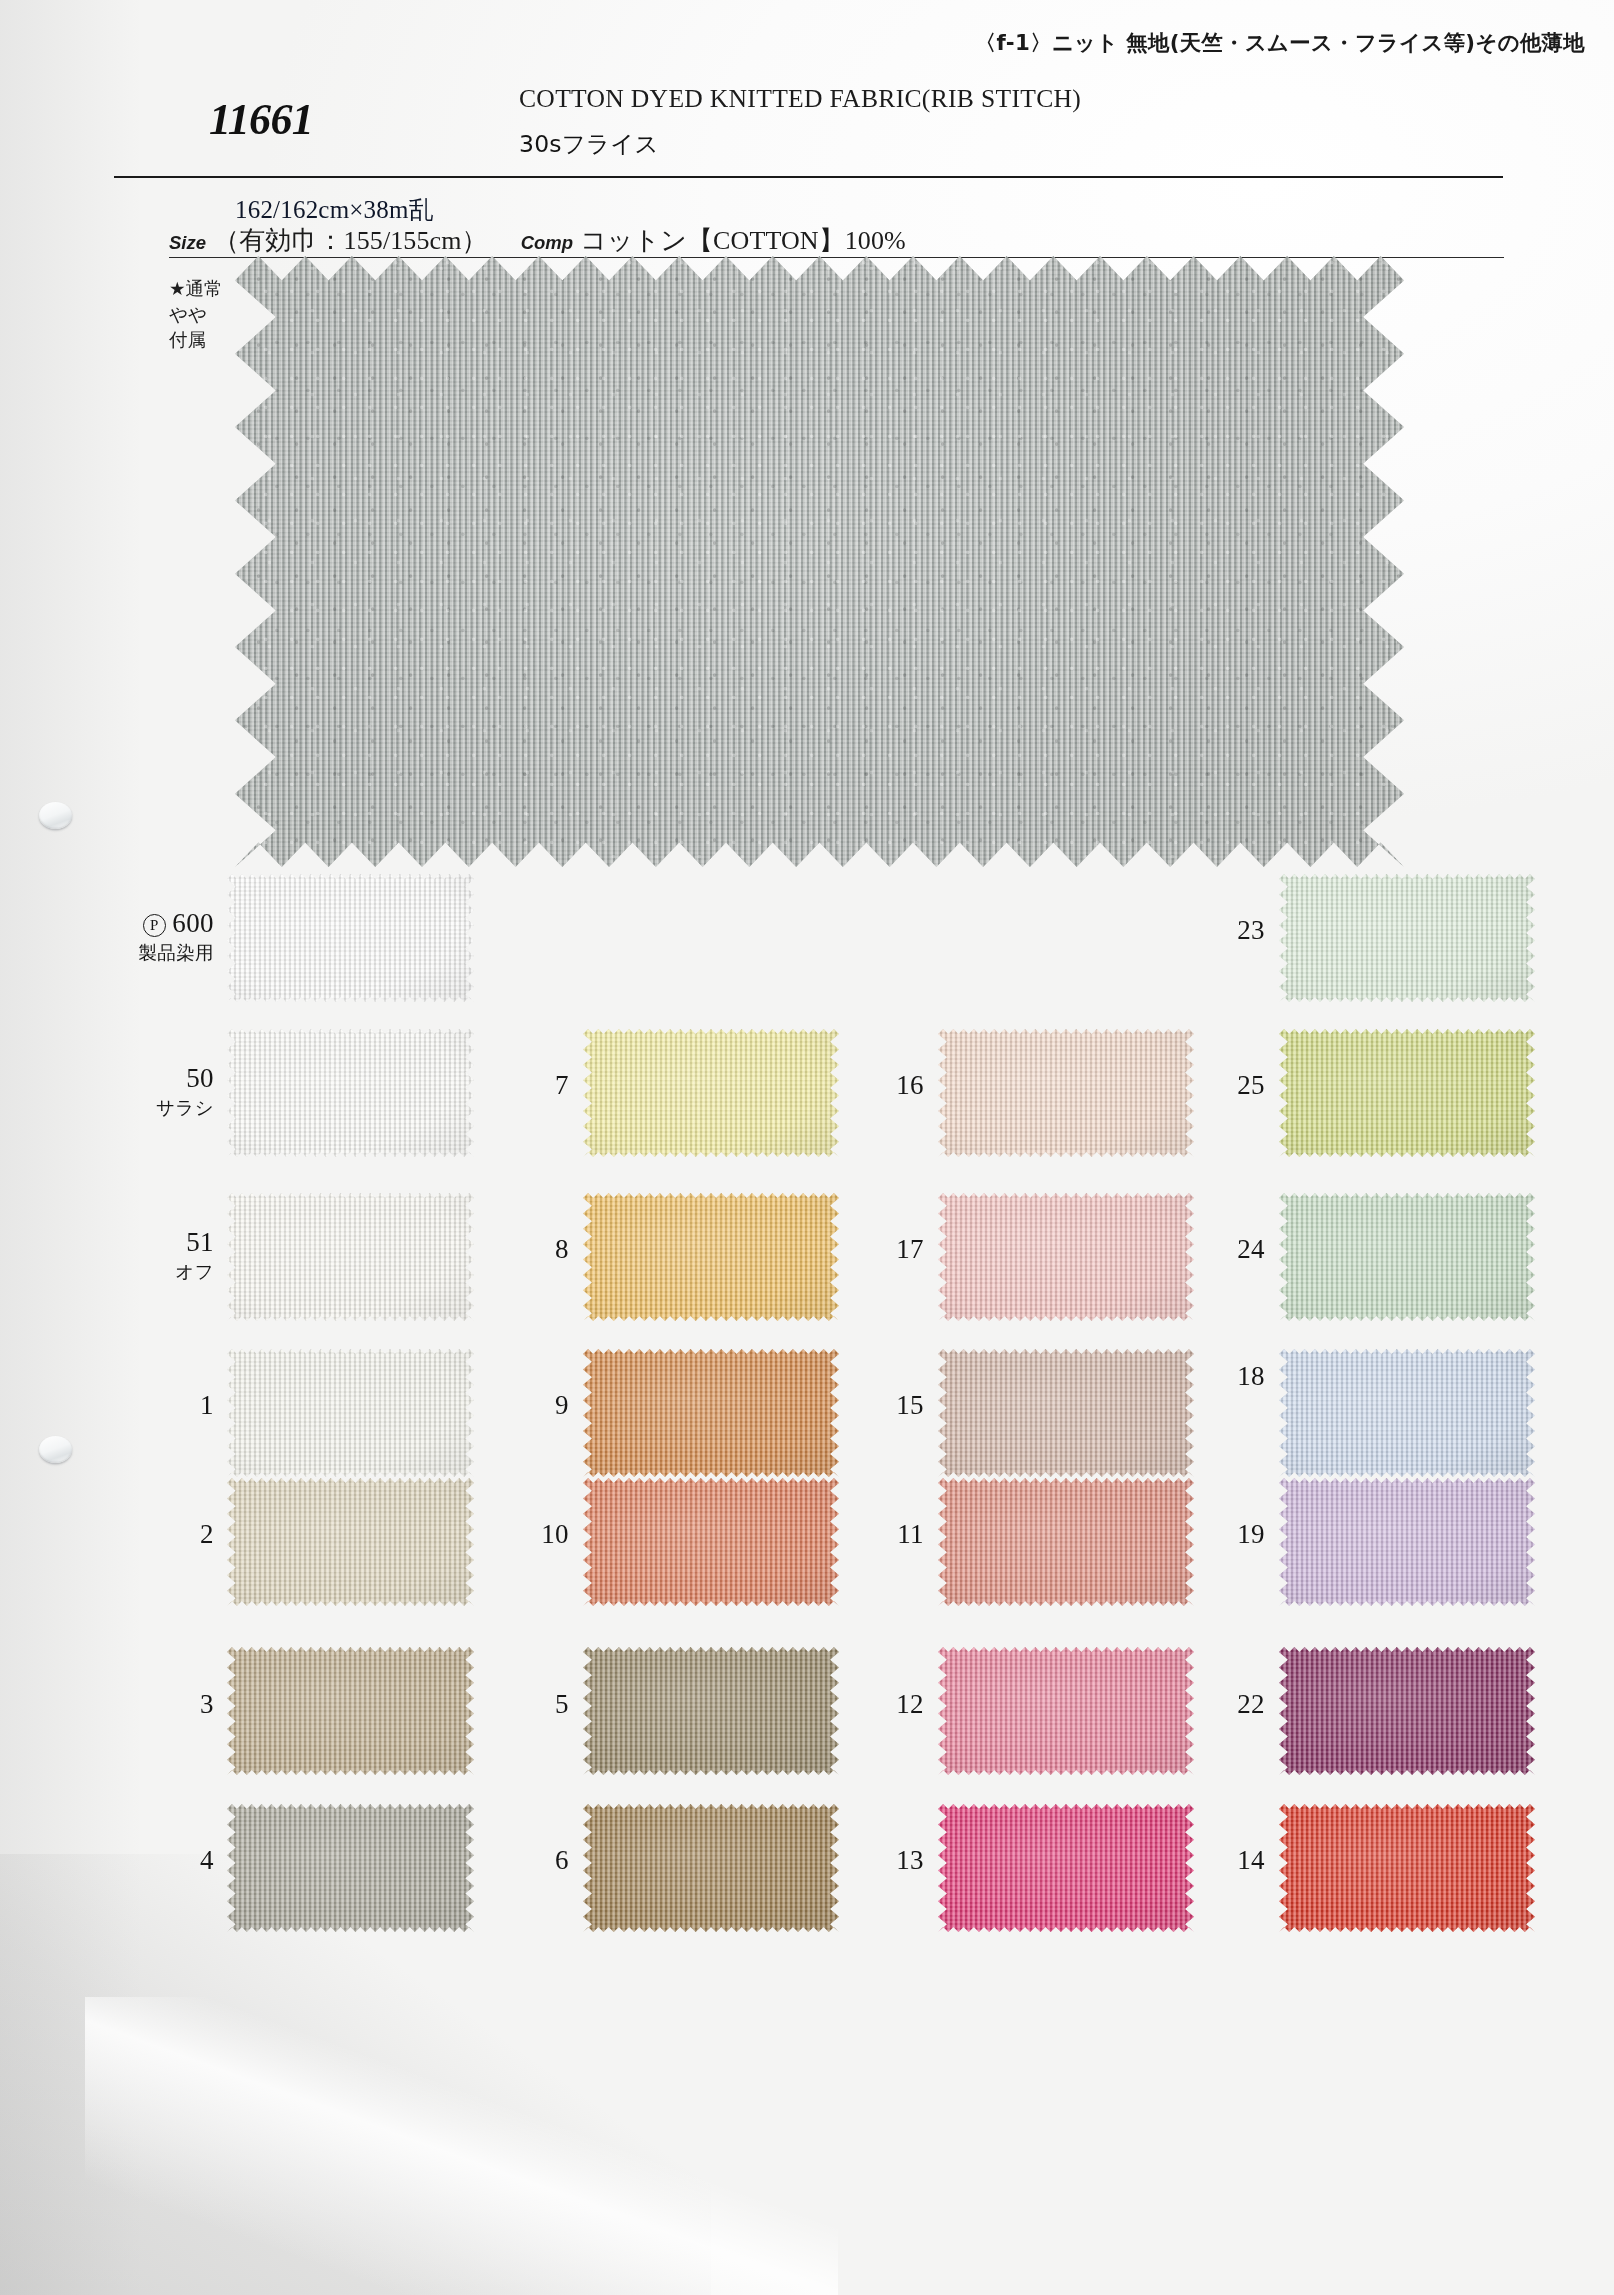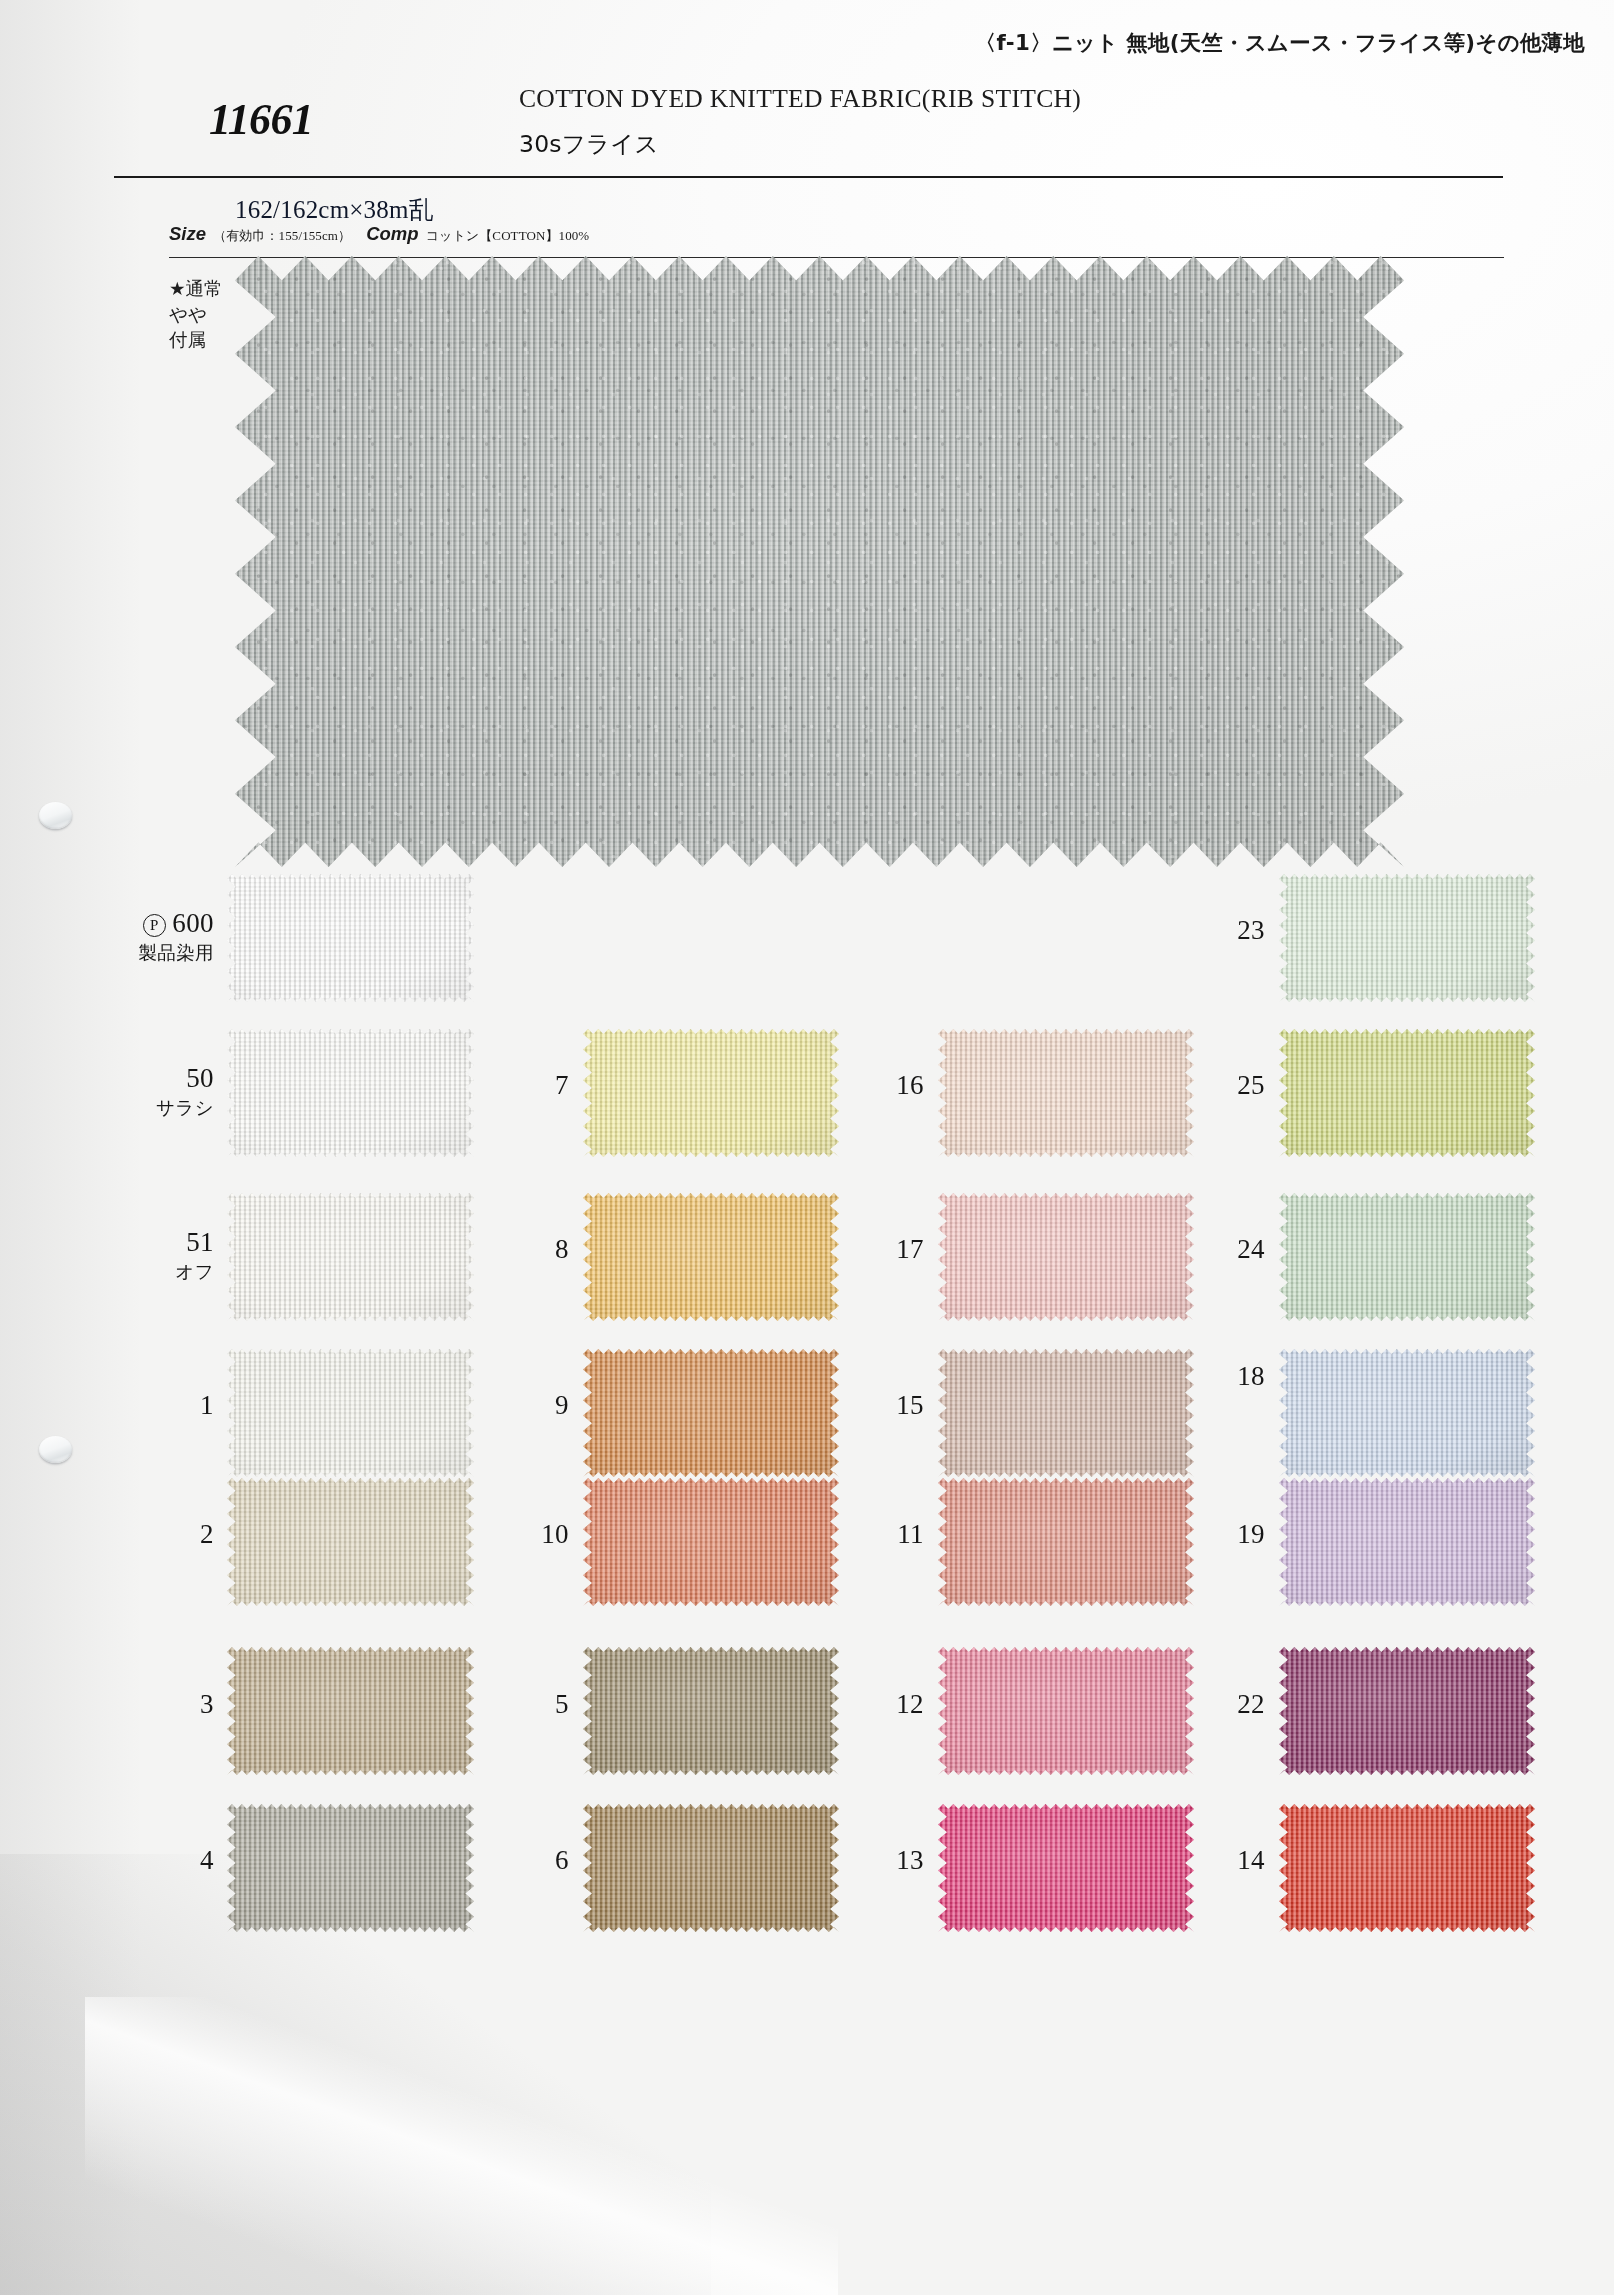--- a/index.html
+++ b/index.html
@@ -85,23 +85,23 @@
     position:absolute; left:169px; top:223px;
     display:flex; align-items:baseline; white-space:nowrap;
   }
   .spec-key{
     font-family:Liberation Sans, sans-serif;
     font-style:italic; font-weight:700;
     font-size:18.5px; color:#1b1b1b; margin-right:7.1px;
   }
   .spec-val{
     font-family:"Liberation Serif", serif;
-    font-size:13px; color:#1b1b1b; letter-spacing:0.1px;
-  }
-  #spec-comp-key{ margin-left:15px; }
+    font-size:26px; color:#1b1b1b; letter-spacing:0.1px;
+  }
+  #spec-comp-key{ margin-left:33px; }
   #rule-spec{
     position:absolute; left:169px; top:257px; width:1335px; height:1.4px;
     background:#2a2a2a;
   }
 
   
   #note{
     position:absolute; left:169px; top:276px;
     font-family:"DejaVu Sans", sans-serif;
     font-size:18.5px; line-height:25.6px; color:#1f1f1f;

